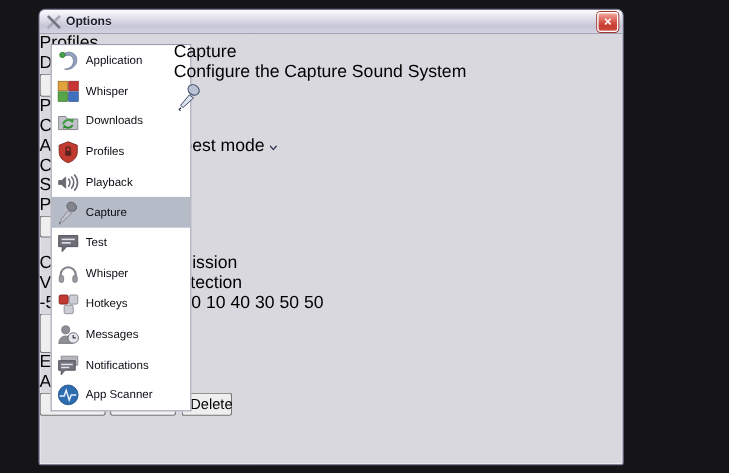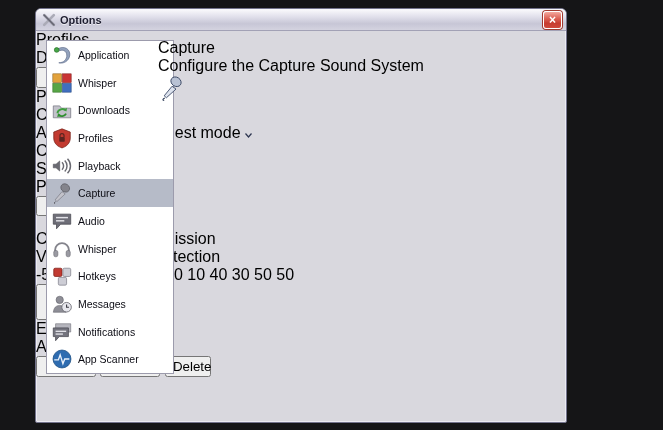--- a/index.html
+++ b/index.html
@@ -214,21 +214,21 @@
       <span class="nav-label">Capture</span>
     </div>
     <div class="nav-item">
       <span class="nav-ico">
         <svg viewBox="0 0 24 24" width="22" height="22">
           <path d="M2.5 4.5 h19 v11 h-11 l-4.5 5 v-5 h-3.5 z" fill="#6e6e78" stroke="#45454d" stroke-width="0.8"></path>
           <rect x="5.5" y="7.5" width="13" height="1.6" fill="#e2e2e8"></rect>
           <rect x="5.5" y="11" width="9" height="1.6" fill="#e2e2e8"></rect>
         </svg>
       </span>
-      <span class="nav-label">Audio</span>
+      <span class="nav-label">Test</span>
     </div>
     <div class="nav-item">
       <span class="nav-ico">
         <svg viewBox="0 0 24 24" width="22" height="22">
           <path d="M4.5 15 v-2 a7.5 7.5 0 0 1 15 0 v2" fill="none" stroke="#84848c" stroke-width="2"></path>
           <rect x="3" y="13.5" width="4.5" height="7" rx="2" fill="#9a9aa2" stroke="#66666e" stroke-width="0.6"></rect>
           <rect x="16.5" y="13.5" width="4.5" height="7" rx="2" fill="#9a9aa2" stroke="#66666e" stroke-width="0.6"></rect>
         </svg>
       </span>
       <span class="nav-label">Whisper</span>

